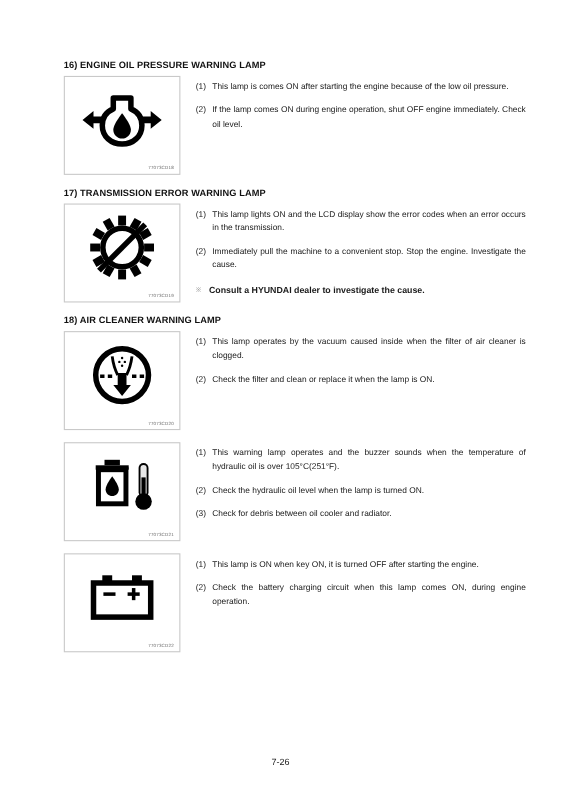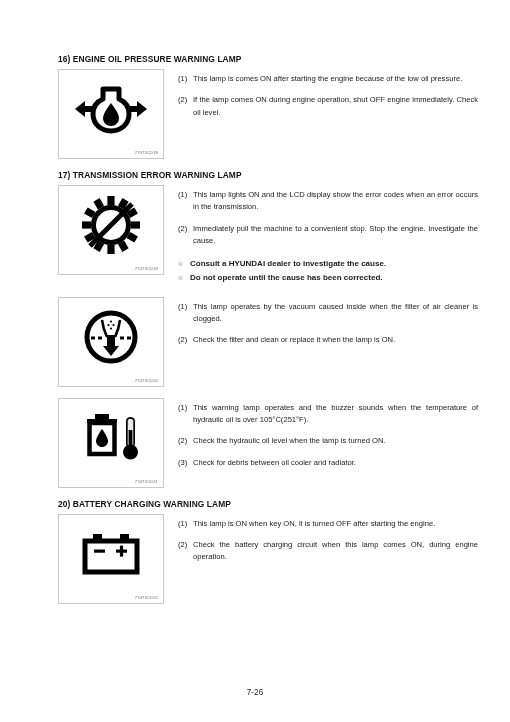--- a/index.html
+++ b/index.html
@@ -245,30 +245,27 @@
           <div class="para">
             <span class="para-num">(2)</span>
             <span class="para-txt">Immediately pull the machine to a convenient stop.  Stop the engine. Investigate the cause.</span>
           </div>
 
           <div class="notes">
             <div class="note">
               <span class="note-mark">※</span>
               <span class="note-txt">Consult a HYUNDAI dealer to investigate the cause.</span>
             </div>
-            <div class="note">
-              <span class="note-mark">※</span>
-              <span class="note-txt">Do not operate until the cause has been corrected.</span>
-            </div>
-          </div>
-        </div>
-      </div>
-    </div>
-
-    <div class="section">
+          </div>
+        </div>
+      </div>
+    </div>
+
+    <div class="section">
+      <div class="sec-title">18) AIR CLEANER WARNING LAMP</div>
       <div class="sec-body">
 
         <div class="fig">
           <div class="fig-art">
             <svg width="62" height="62" viewBox="0 0 62 62" aria-hidden="true">
               <circle cx="31" cy="31" r="24" fill="none" stroke="#000" stroke-width="5"></circle>
 
               <line x1="11" y1="32" x2="22" y2="32" stroke="#000" stroke-width="3.2" stroke-dasharray="4 3"></line>
               <line x1="40" y1="32" x2="51" y2="32" stroke="#000" stroke-width="3.2" stroke-dasharray="4 3"></line>
 
@@ -335,21 +332,20 @@
           </div>
           <div class="para">
             <span class="para-num">(3)</span>
             <span class="para-txt">Check for debris between oil cooler and radiator.</span>
           </div>
         </div>
       </div>
     </div>
 
     <div class="section">
-      <div class="sec-title">20) BATTERY CHARGING WARNING LAMP</div>
       <div class="sec-body">
 
         <div class="fig">
           <div class="fig-art">
             <svg width="74" height="52" viewBox="0 0 74 52" aria-hidden="true">
 
               <rect x="19" y="6" width="9" height="8" fill="#000"></rect>
               <rect x="46" y="6" width="9" height="8" fill="#000"></rect>
 
               <rect x="11" y="13" width="52" height="31" fill="none" stroke="#000" stroke-width="5"></rect>

